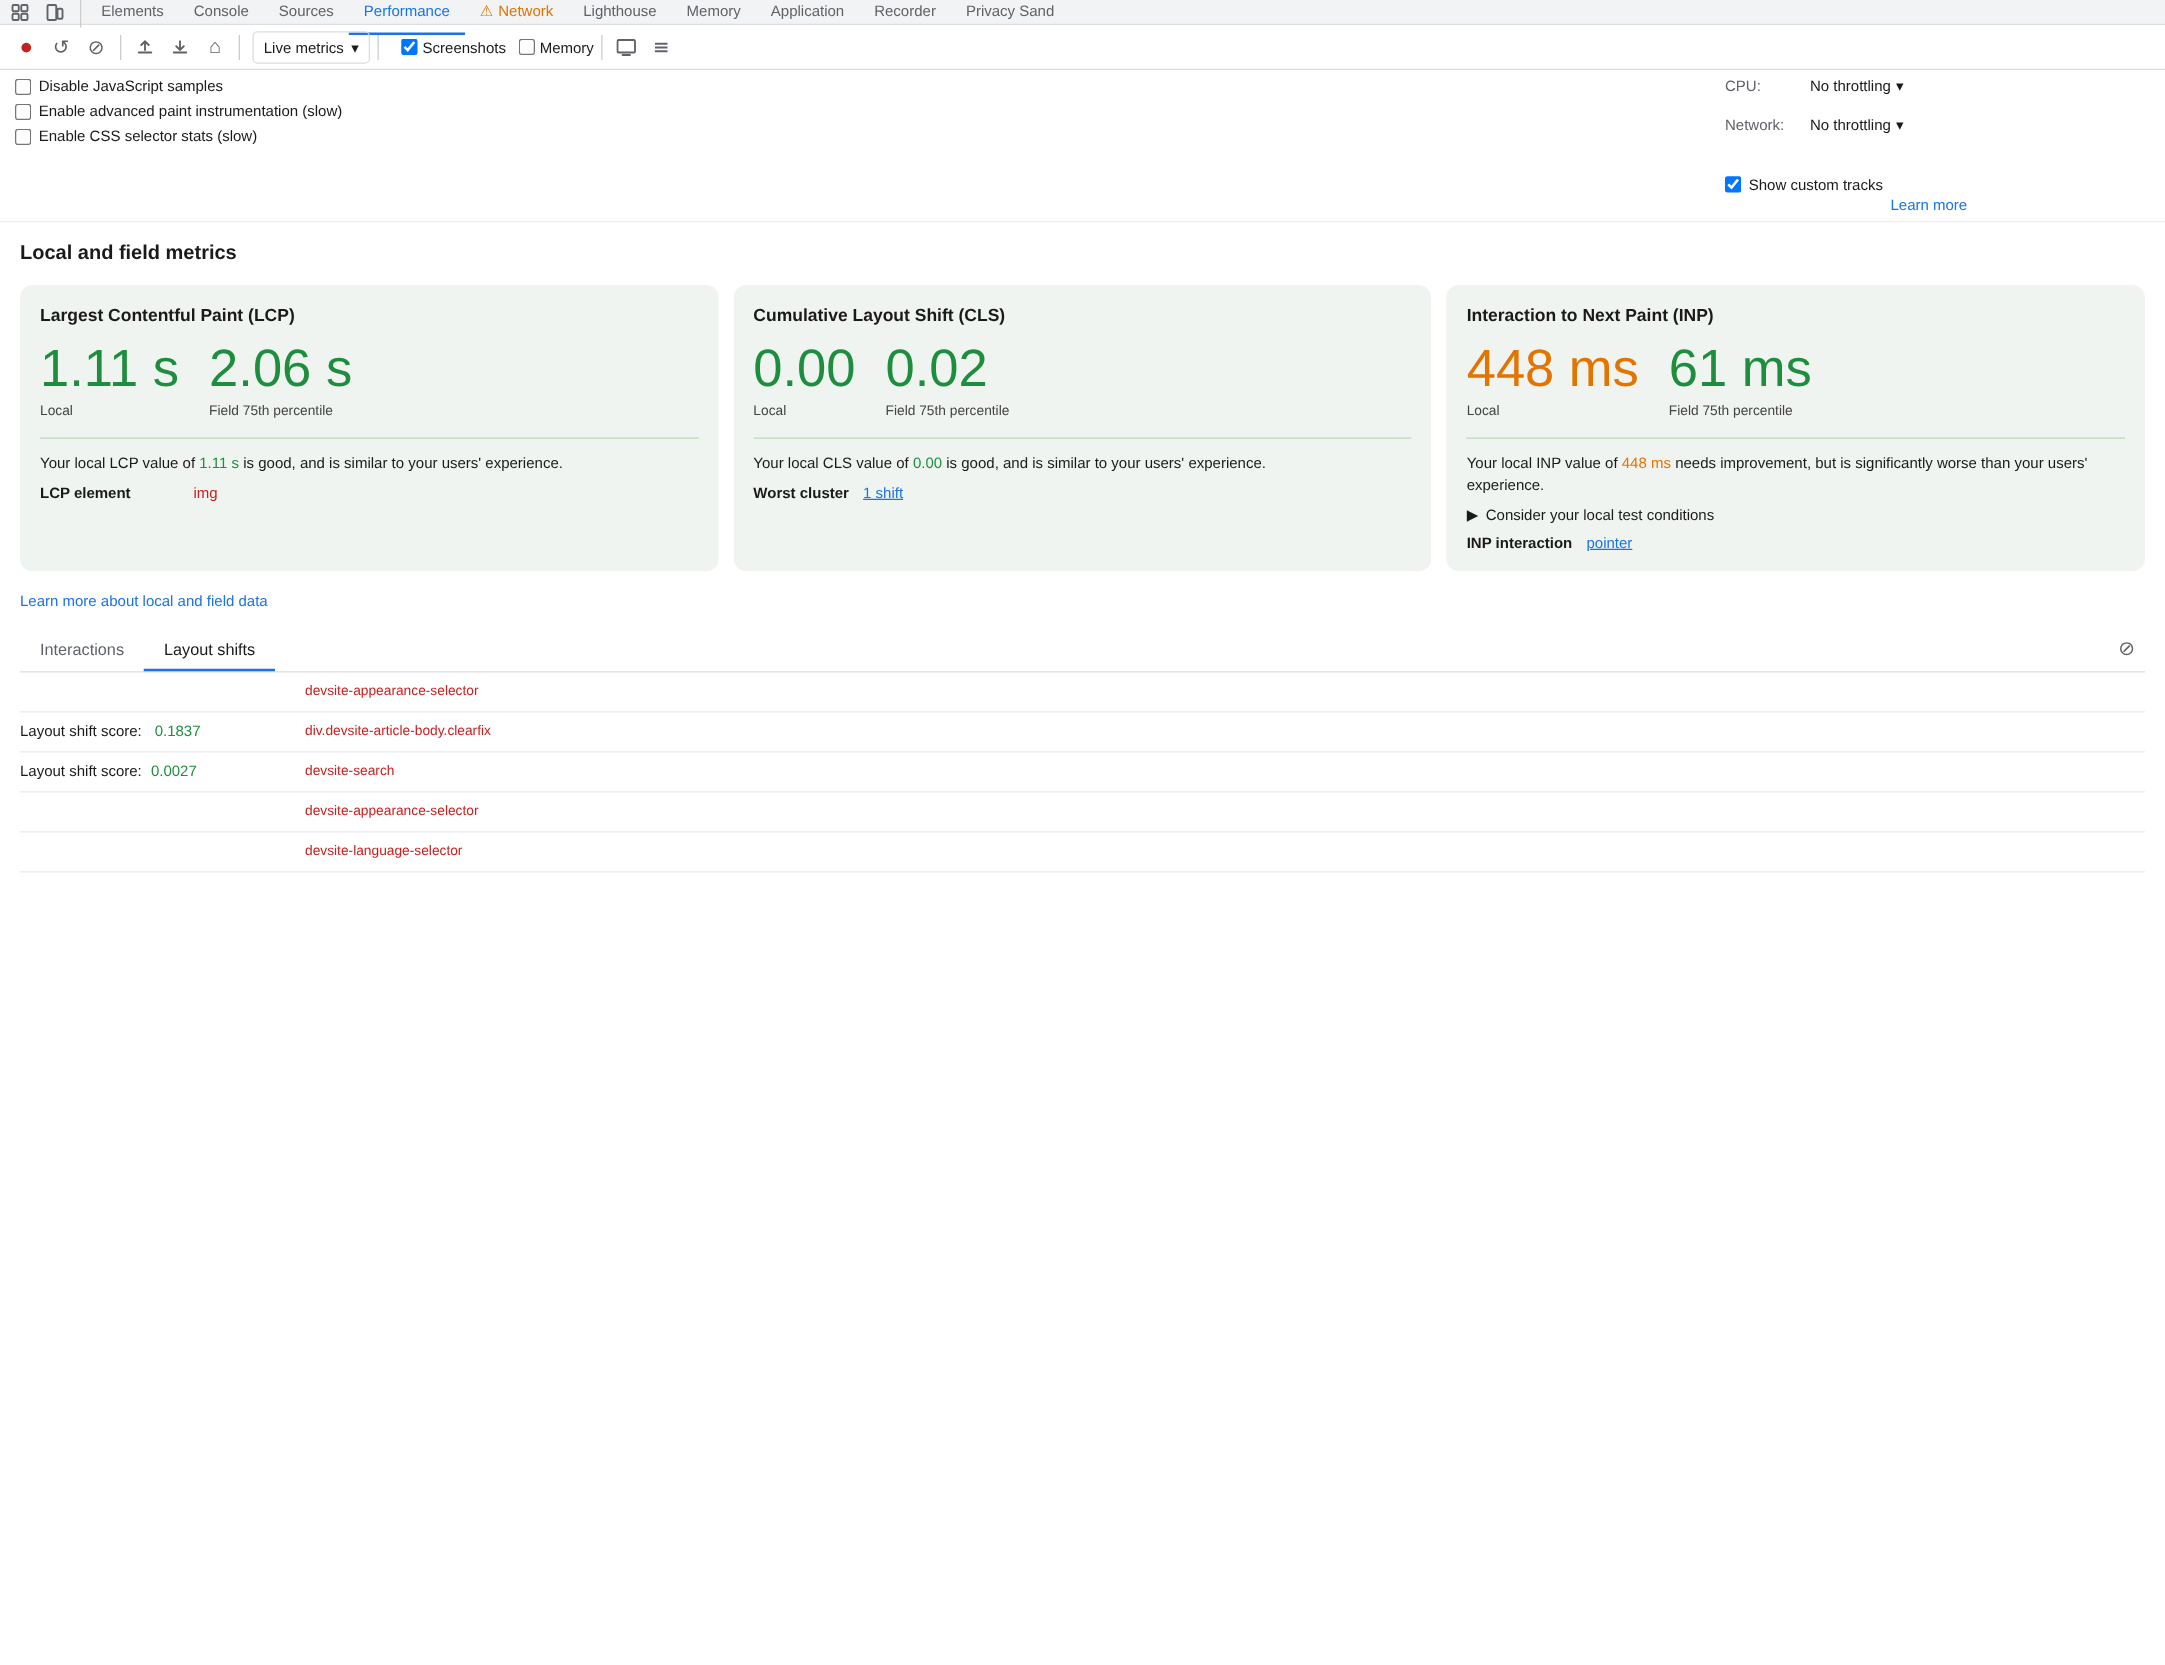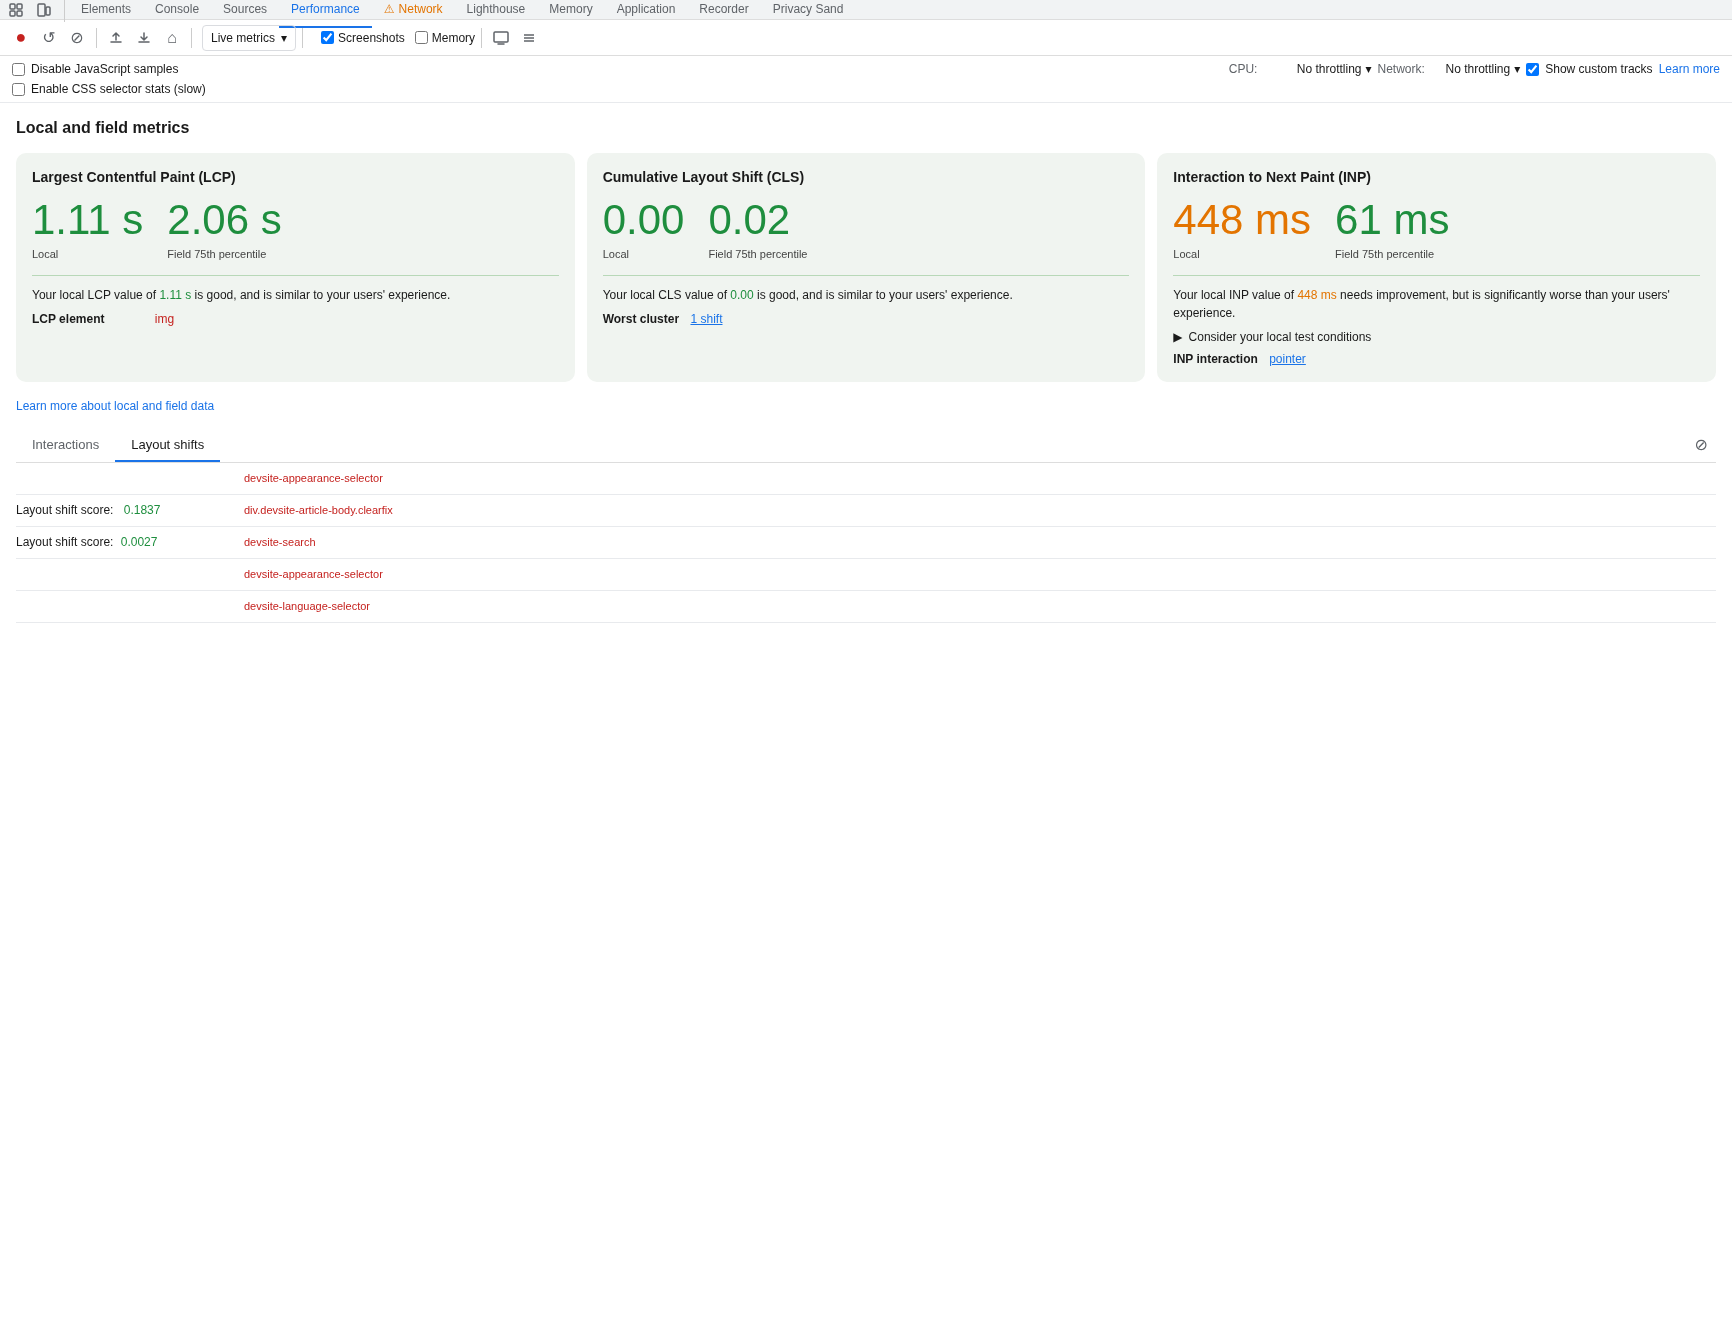--- a/index.html
+++ b/index.html
@@ -100,22 +100,22 @@
       align-items: flex-start;
     }
     .settings-left {
       flex: 1;
       display: flex;
       flex-direction: column;
       gap: 6px;
     }
     .settings-right {
       display: flex;
-      flex-direction: row;
-      gap: 6px;
+      flex-direction: column;
+      gap: 17px;
       min-width: 340px;
     }
     .setting-item {
       display: flex;
       align-items: center;
       gap: 6px;
       font-size: 12px;
     }
     .throttle-row {
       display: flex;
@@ -125,21 +125,21 @@
     }
     .throttle-label { color: #5f6368; min-width: 60px; }
     .throttle-dropdown {
       display: flex;
       align-items: center;
       gap: 4px;
       cursor: pointer;
       color: #1a1a1a;
       font-size: 12px;
     }
-    .learn-more { color: #1a73e8; text-decoration: none; font-size: 12px; }
+    .learn-more { color: #1a73e8; text-decoration: none; font-size: 12px; margin-top: 33px; }
     .custom-tracks-row {
       display: flex;
       align-items: center;
       gap: 6px;
       font-size: 12px;
     }
 
     
     .main-content {
       padding: 16px 16px;
@@ -356,20 +356,24 @@
 </div>
 
 <div class="settings-row">
   <div class="settings-left">
     <label class="setting-item">
       <input type="checkbox" style="">
       <span>Disable JavaScript samples</span>
     </label>
     <label class="setting-item">
       <input type="checkbox" style="">
+      <span>Enable advanced paint instrumentation (slow)</span>
+    </label>
+    <label class="setting-item">
+      <input type="checkbox" style="">
       <span>Enable CSS selector stats (slow)</span>
     </label>
   </div>
   <div class="settings-right">
     <div class="throttle-row">
       <span class="throttle-label">CPU:</span>
       <div class="throttle-dropdown">
         <span>No throttling</span>
         <span>▾</span>
       </div>

